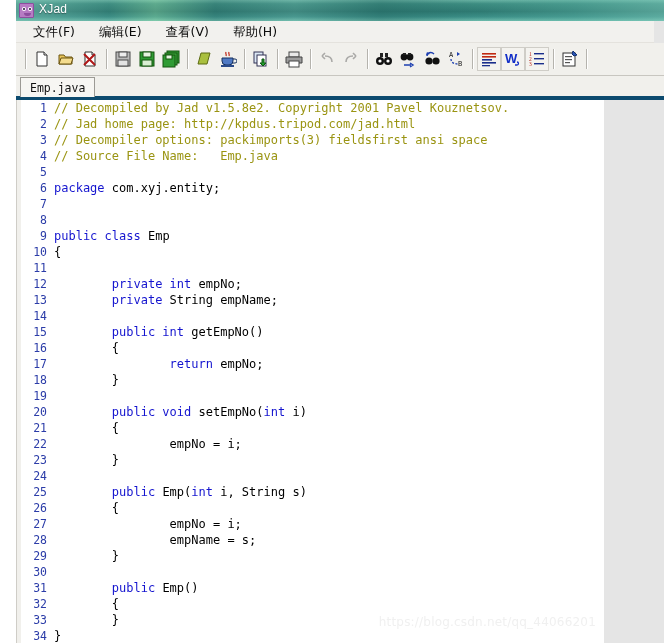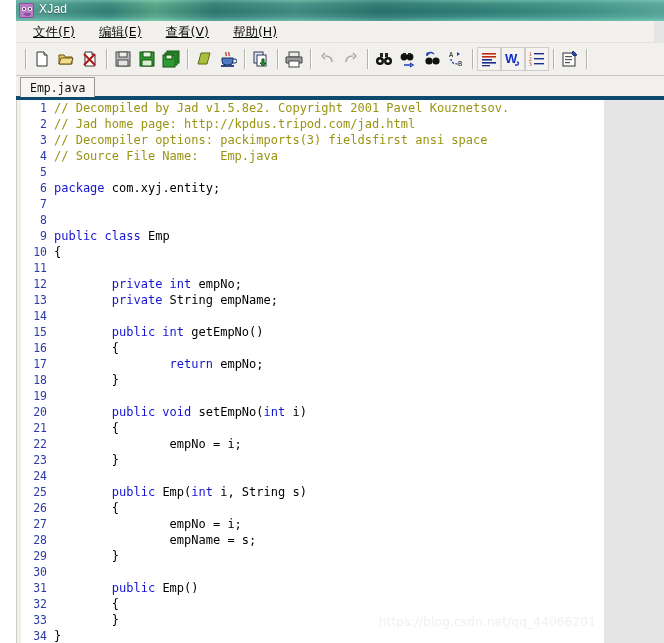--- a/index.html
+++ b/index.html
@@ -38,21 +38,20 @@
     position:absolute;left:23px;top:2px;font-size:12px;color:#ffffff;
     font-family:"Liberation Sans",sans-serif;letter-spacing:.2px;
     text-shadow:0 1px 1px rgba(0,0,0,.35);
   }
 
   
   .menubar{
     height:22px;width:638px;background:#f2f1ee;
     border-bottom:1px solid #e4e2dd;display:flex;align-items:center;
     box-sizing:border-box;
-    text-decoration:underline;
   }
   .menu-item{
     font-size:12.5px;color:#0b0b0b;padding:2px 9px;margin-left:6px;
     font-family:"DejaVu Sans","Liberation Sans",sans-serif;
     line-height:15px;cursor:default;white-space:nowrap;
   }
   .menu-item:first-child{margin-left:8px;}
 
   
   .toolbar{

